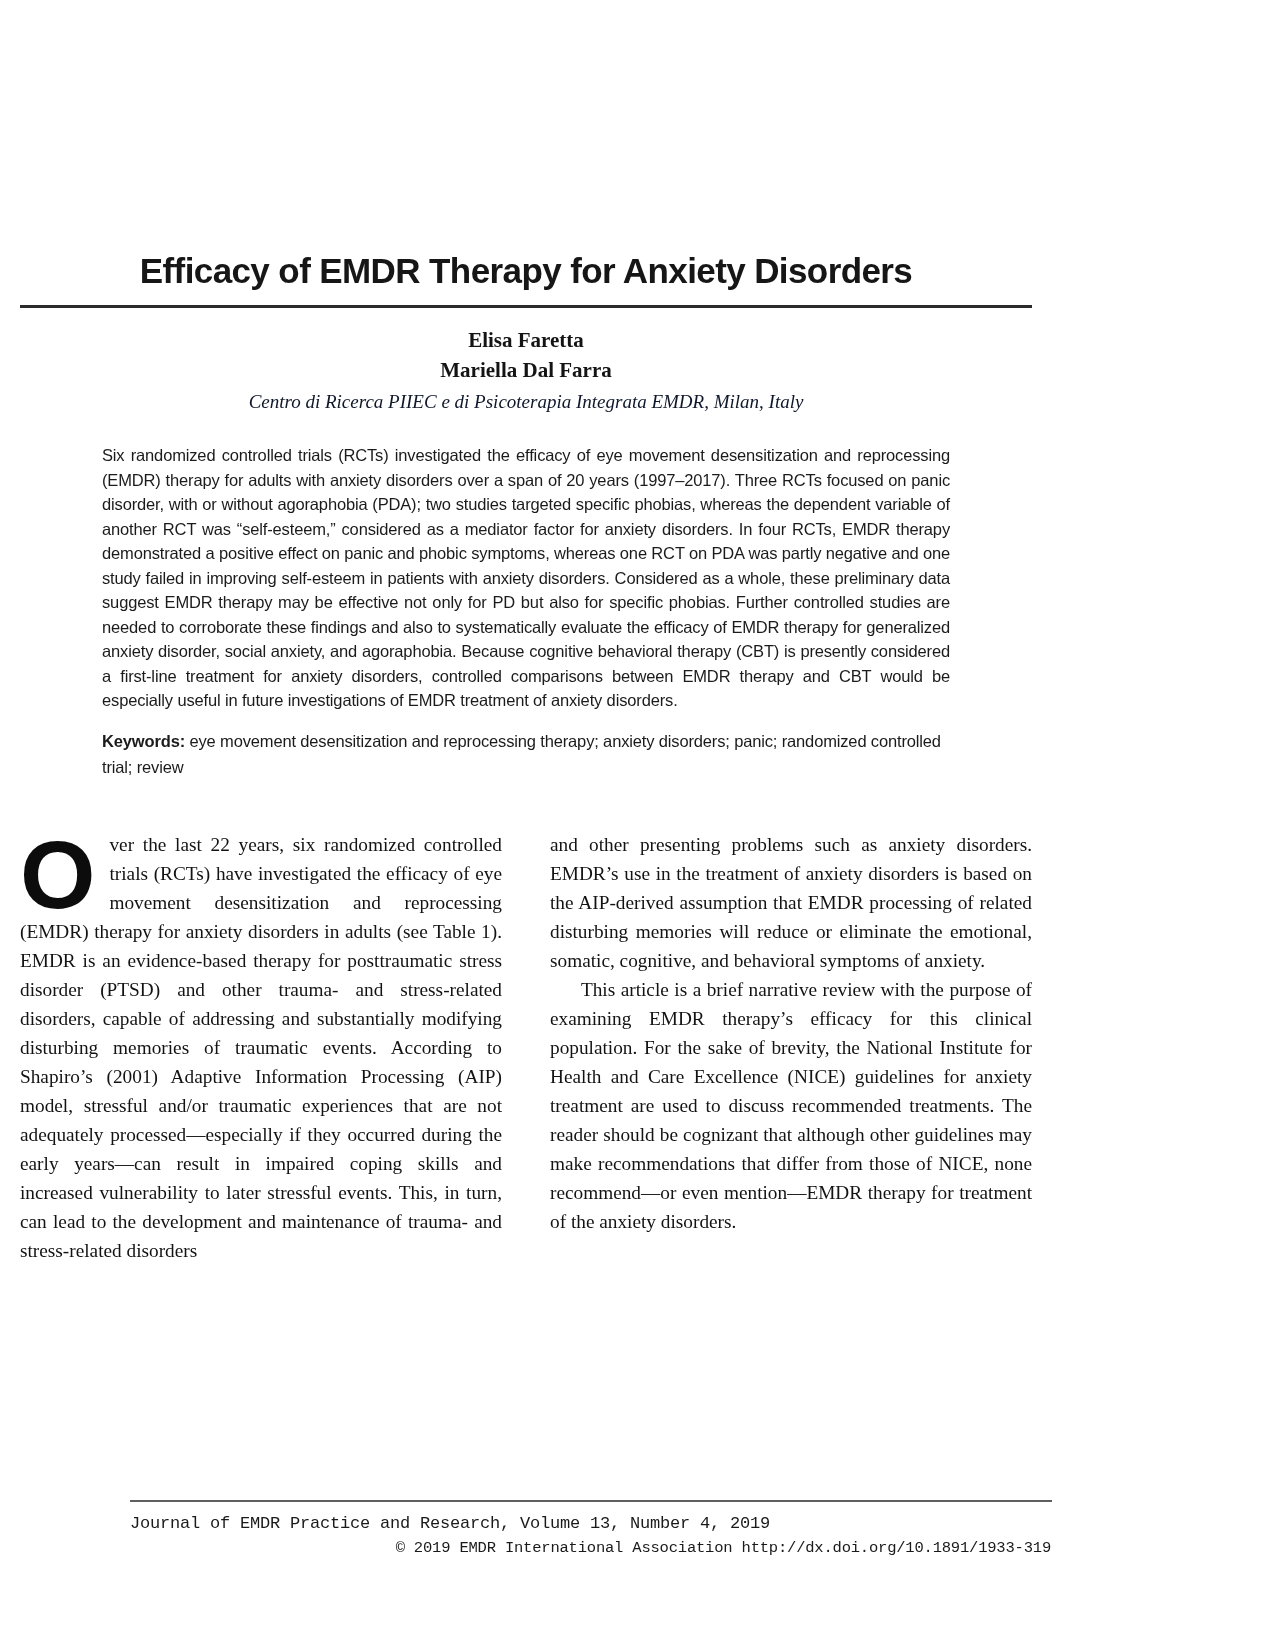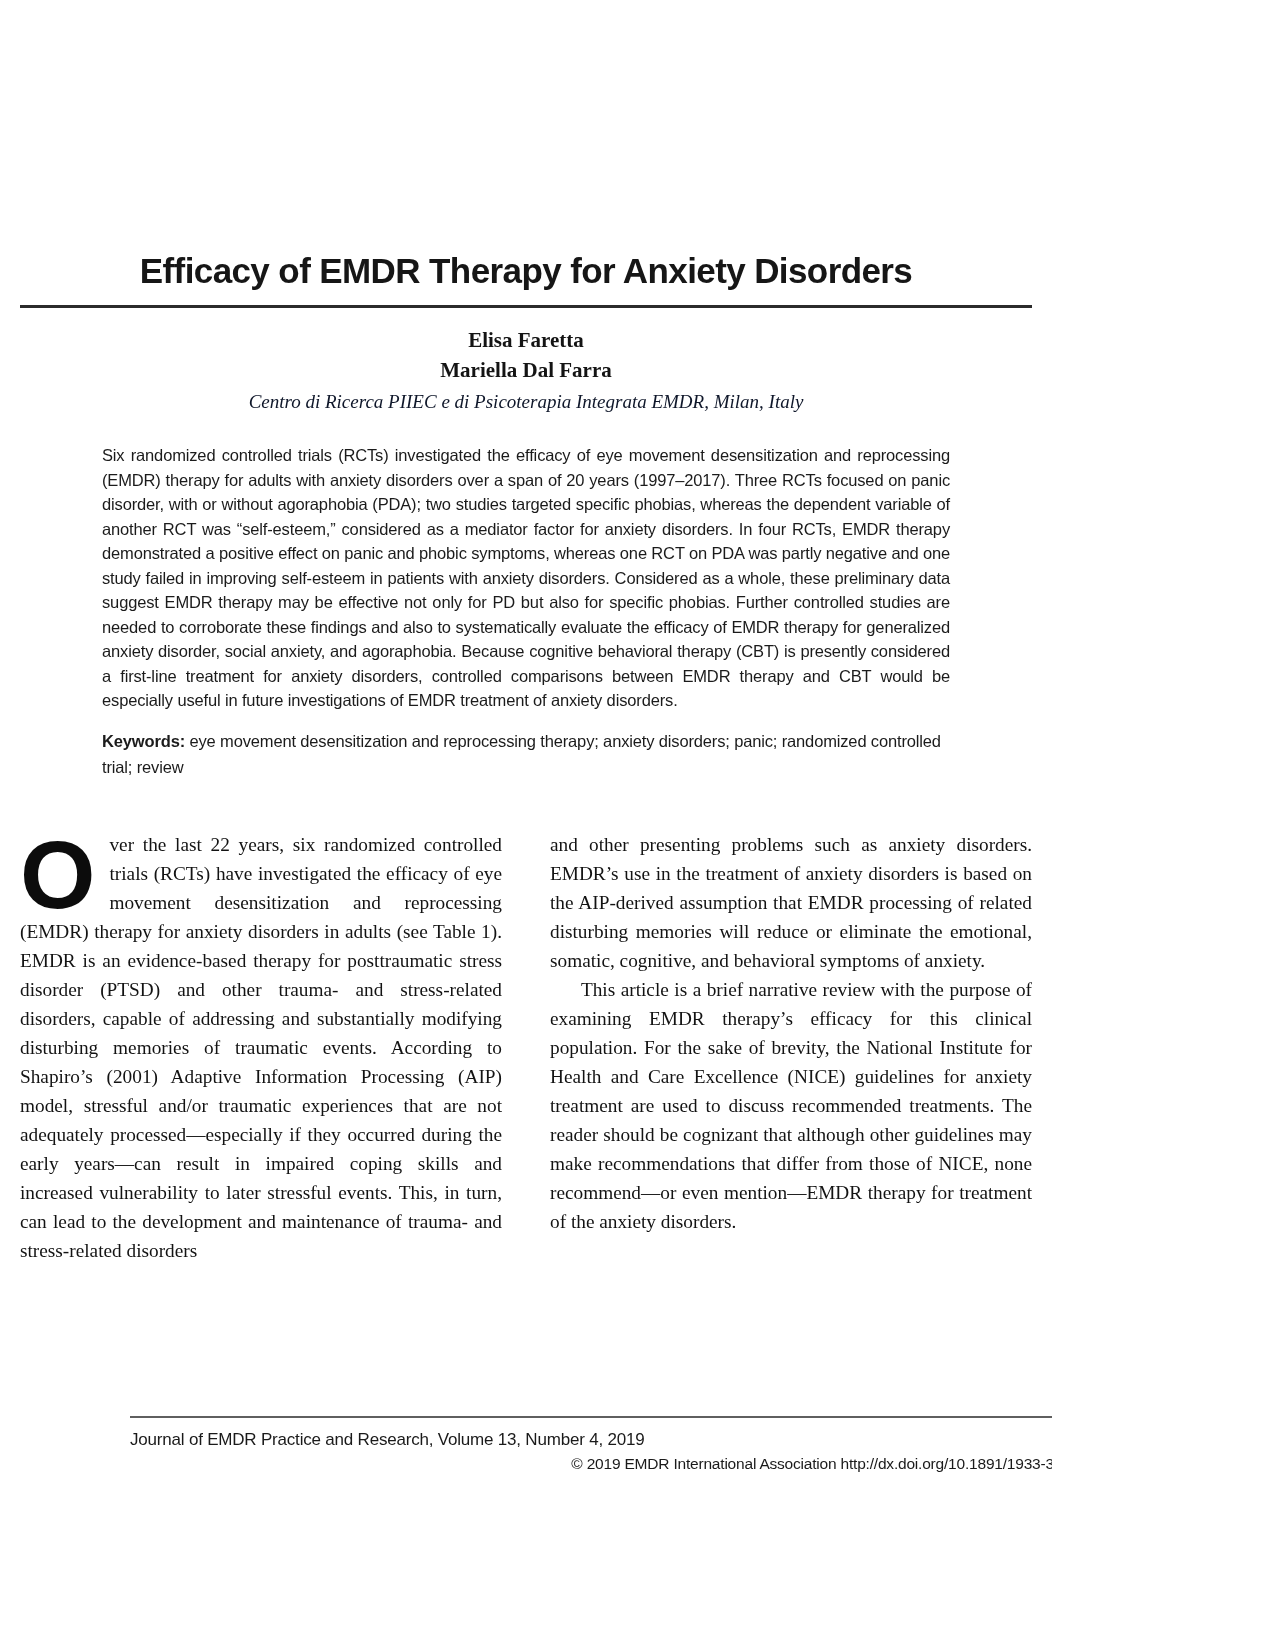--- a/index.html
+++ b/index.html
@@ -93,22 +93,22 @@
     padding-top: 6px;
     margin-right: 14px;
     color: #0c0c0c;
   }
   .col p + p { text-indent: 1.6em; }
   
   .footer {
     position: absolute;
     left: 130px;
     width: 1012px;
-    top: 1416px;
-    font-family: Liberation Sans, sans-serif;
+    top: 1500px;
+    font-family: Liberation Mono, monospace;
     letter-spacing: -0.2px;
     color: #1a1a1a;
   }
   .footer-rule {
     height: 2px;
     background: #5f5f5f;
     border: none;
     margin-bottom: 9px;
   }
   .footer-line1 {

